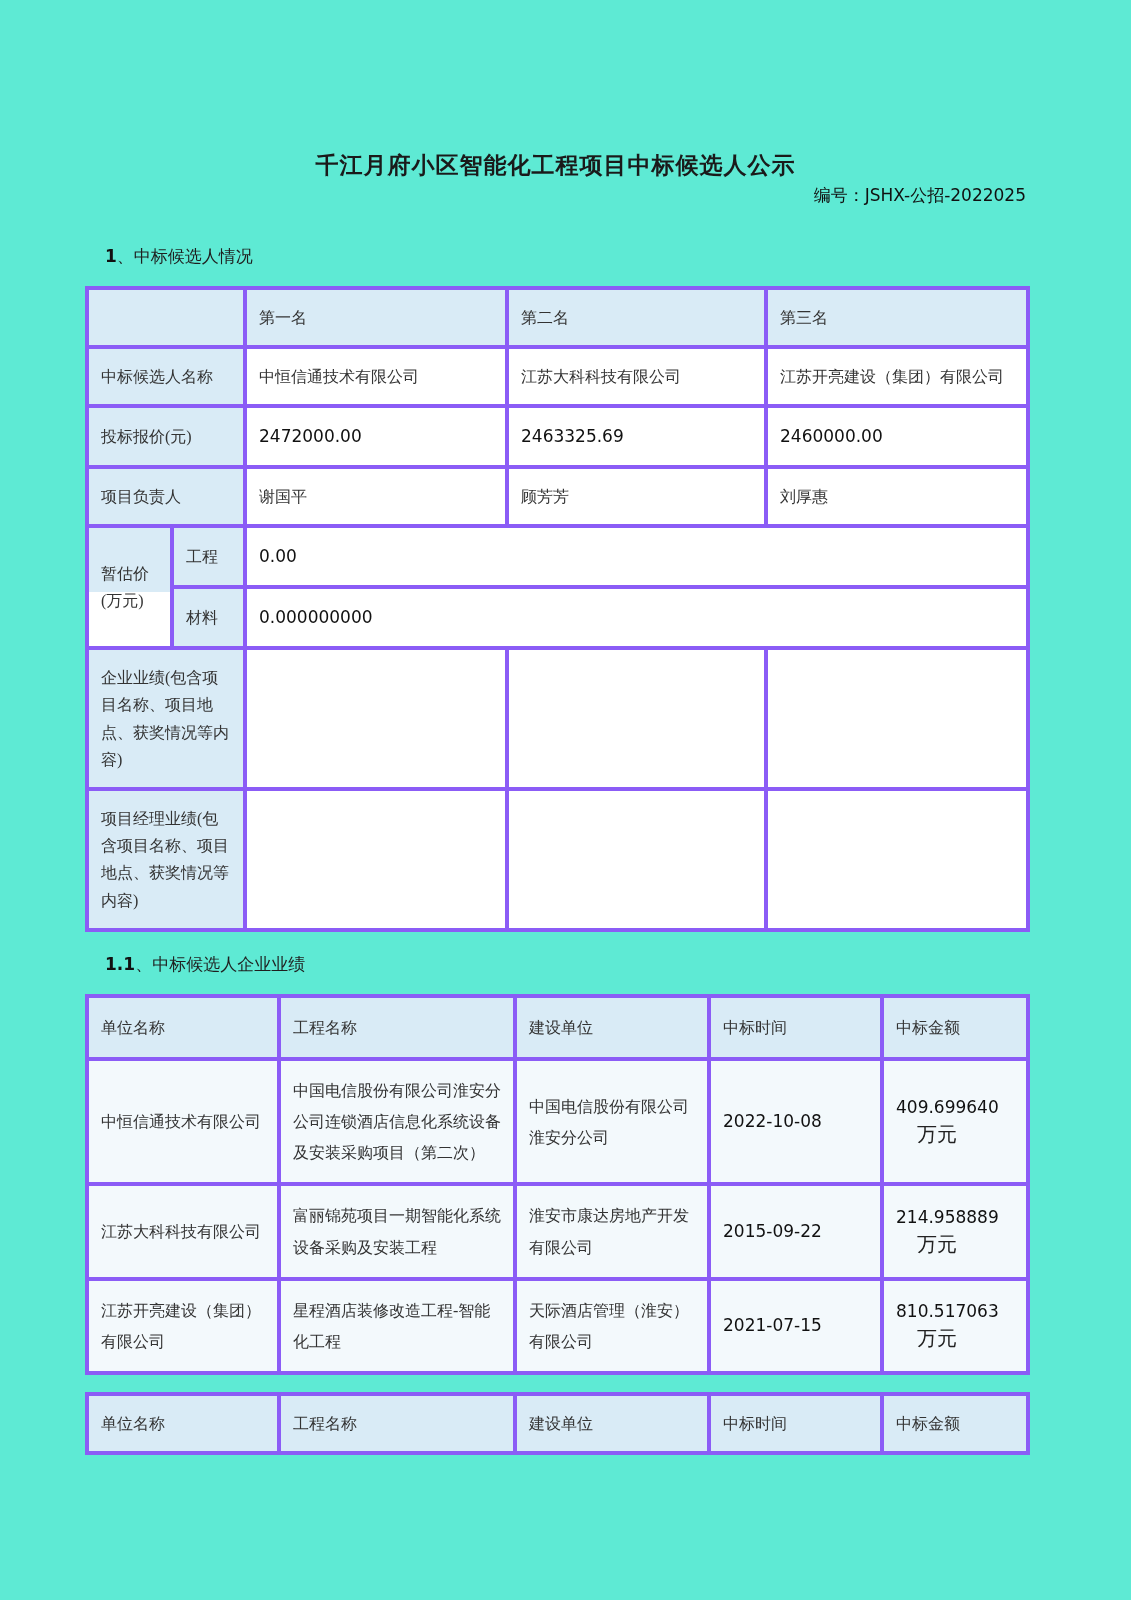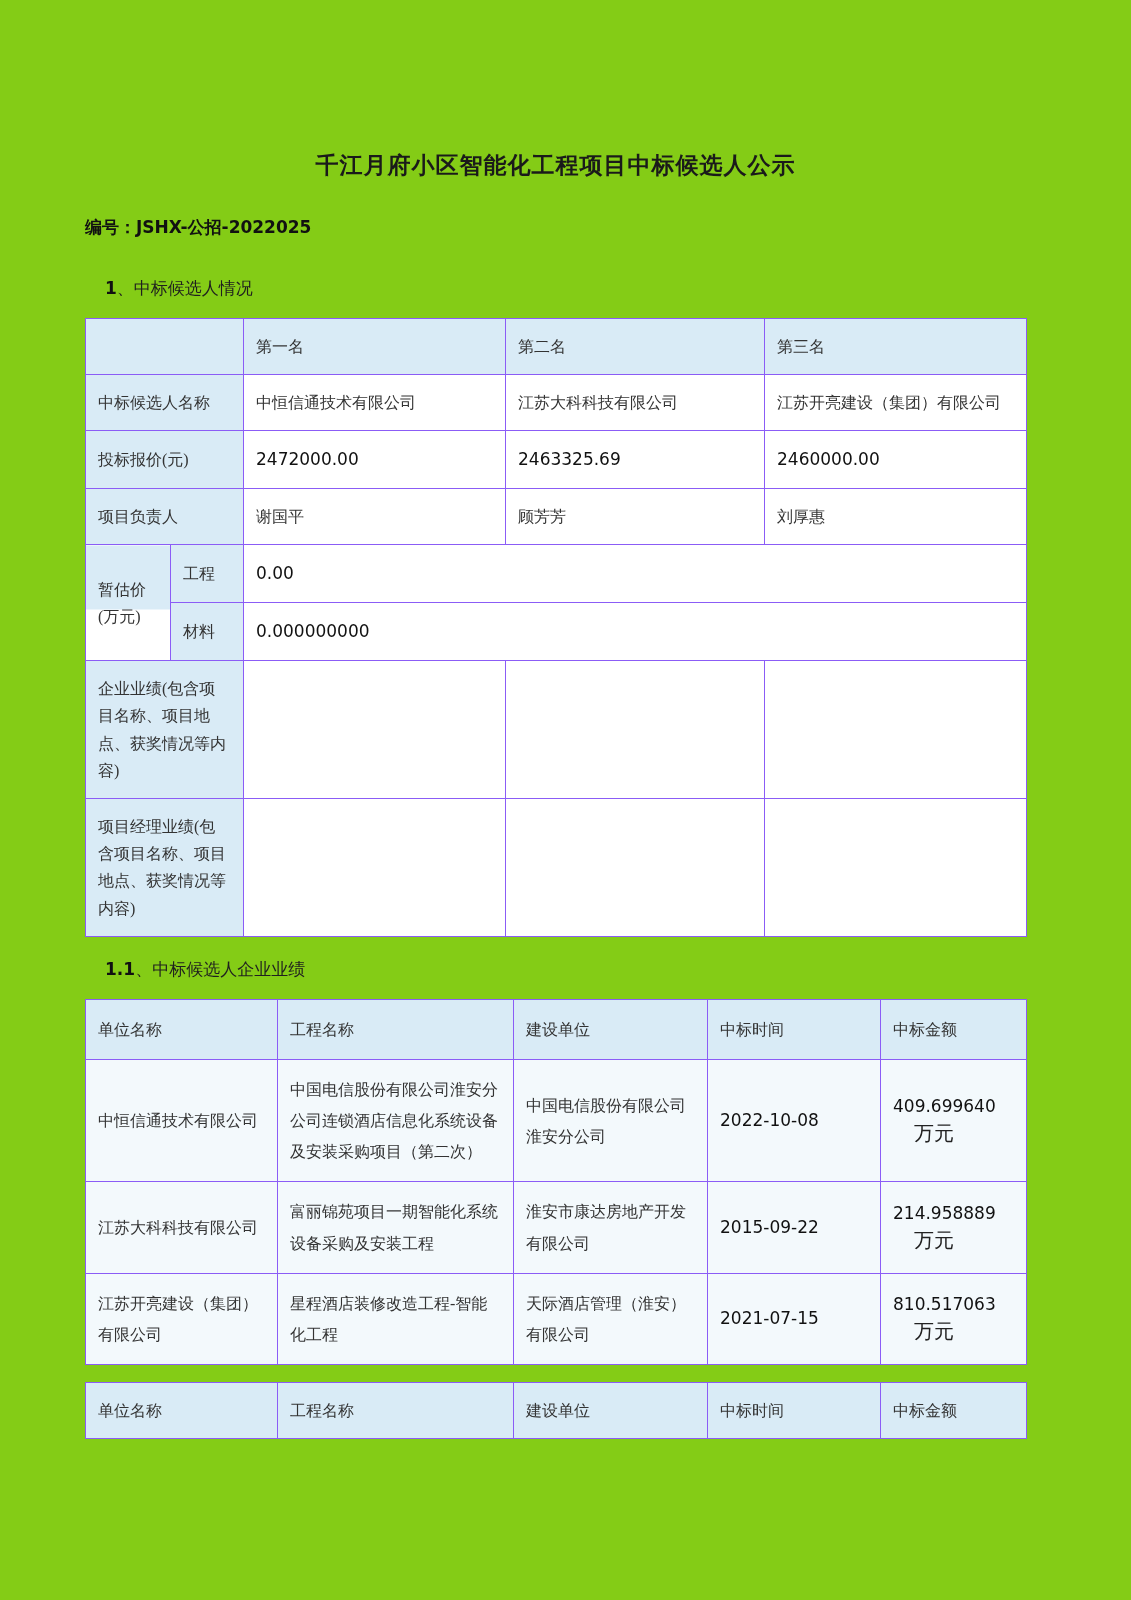--- a/index.html
+++ b/index.html
@@ -1,45 +1,44 @@
 <!DOCTYPE html>
 <html><head>
 <meta charset="utf-8">
 <style>
   * { margin: 0; padding: 0; box-sizing: border-box; }
   html, body { background: #ffffff; }
   .page {
     position: relative;
     width: 1131px;
     height: 1600px;
-    background: #84cc16;
+    background: #5eead4;
     overflow: hidden;
     font-family: "Liberation Serif", "DejaVu Serif", serif;
     color: #333333;
   }
   .content {
     position: absolute;
     left: 85px;
     top: 0;
     width: 941px;
   }
   .doc-title {
     margin-top: 150px;
     text-align: center;
     font-size: 23px;
     font-weight: bold;
     color: #1a1a1a;
     letter-spacing: 1px;
     line-height: 32px;
   }
   .doc-no {
-    margin-top: 32px;
-    text-align: left;
+    text-align: right;
     font-family: "DejaVu Sans", "Liberation Sans", sans-serif;
-    font-weight: 700;
+    font-weight: 400;
     font-size: 17px;
     color: #111111;
     line-height: 26px;
   }
   .intro {
     margin-top: 18px;
     font-size: 16px;
     line-height: 28px;
     text-align: justify;
     text-indent: 1.8em;
@@ -63,21 +62,21 @@
   .sec-heading.h11 { margin-top: 20px; }
   table.t {
     margin-top: 17px;
     width: 941px;
     border-collapse: collapse;
     table-layout: fixed;
     font-size: 16px;
     color: #333333;
   }
   table.t td {
-    border: 1px solid #8b5cf6;
+    border: 4px solid #8b5cf6;
     padding: 14px 12px;
     vertical-align: middle;
     word-break: break-all;
     line-height: 1.7;
   }
   table.t td.hcell {
     background: #d9ebf6;
     color: #333333;
   }
   table.t1 td.vcell { background: #ffffff; }

